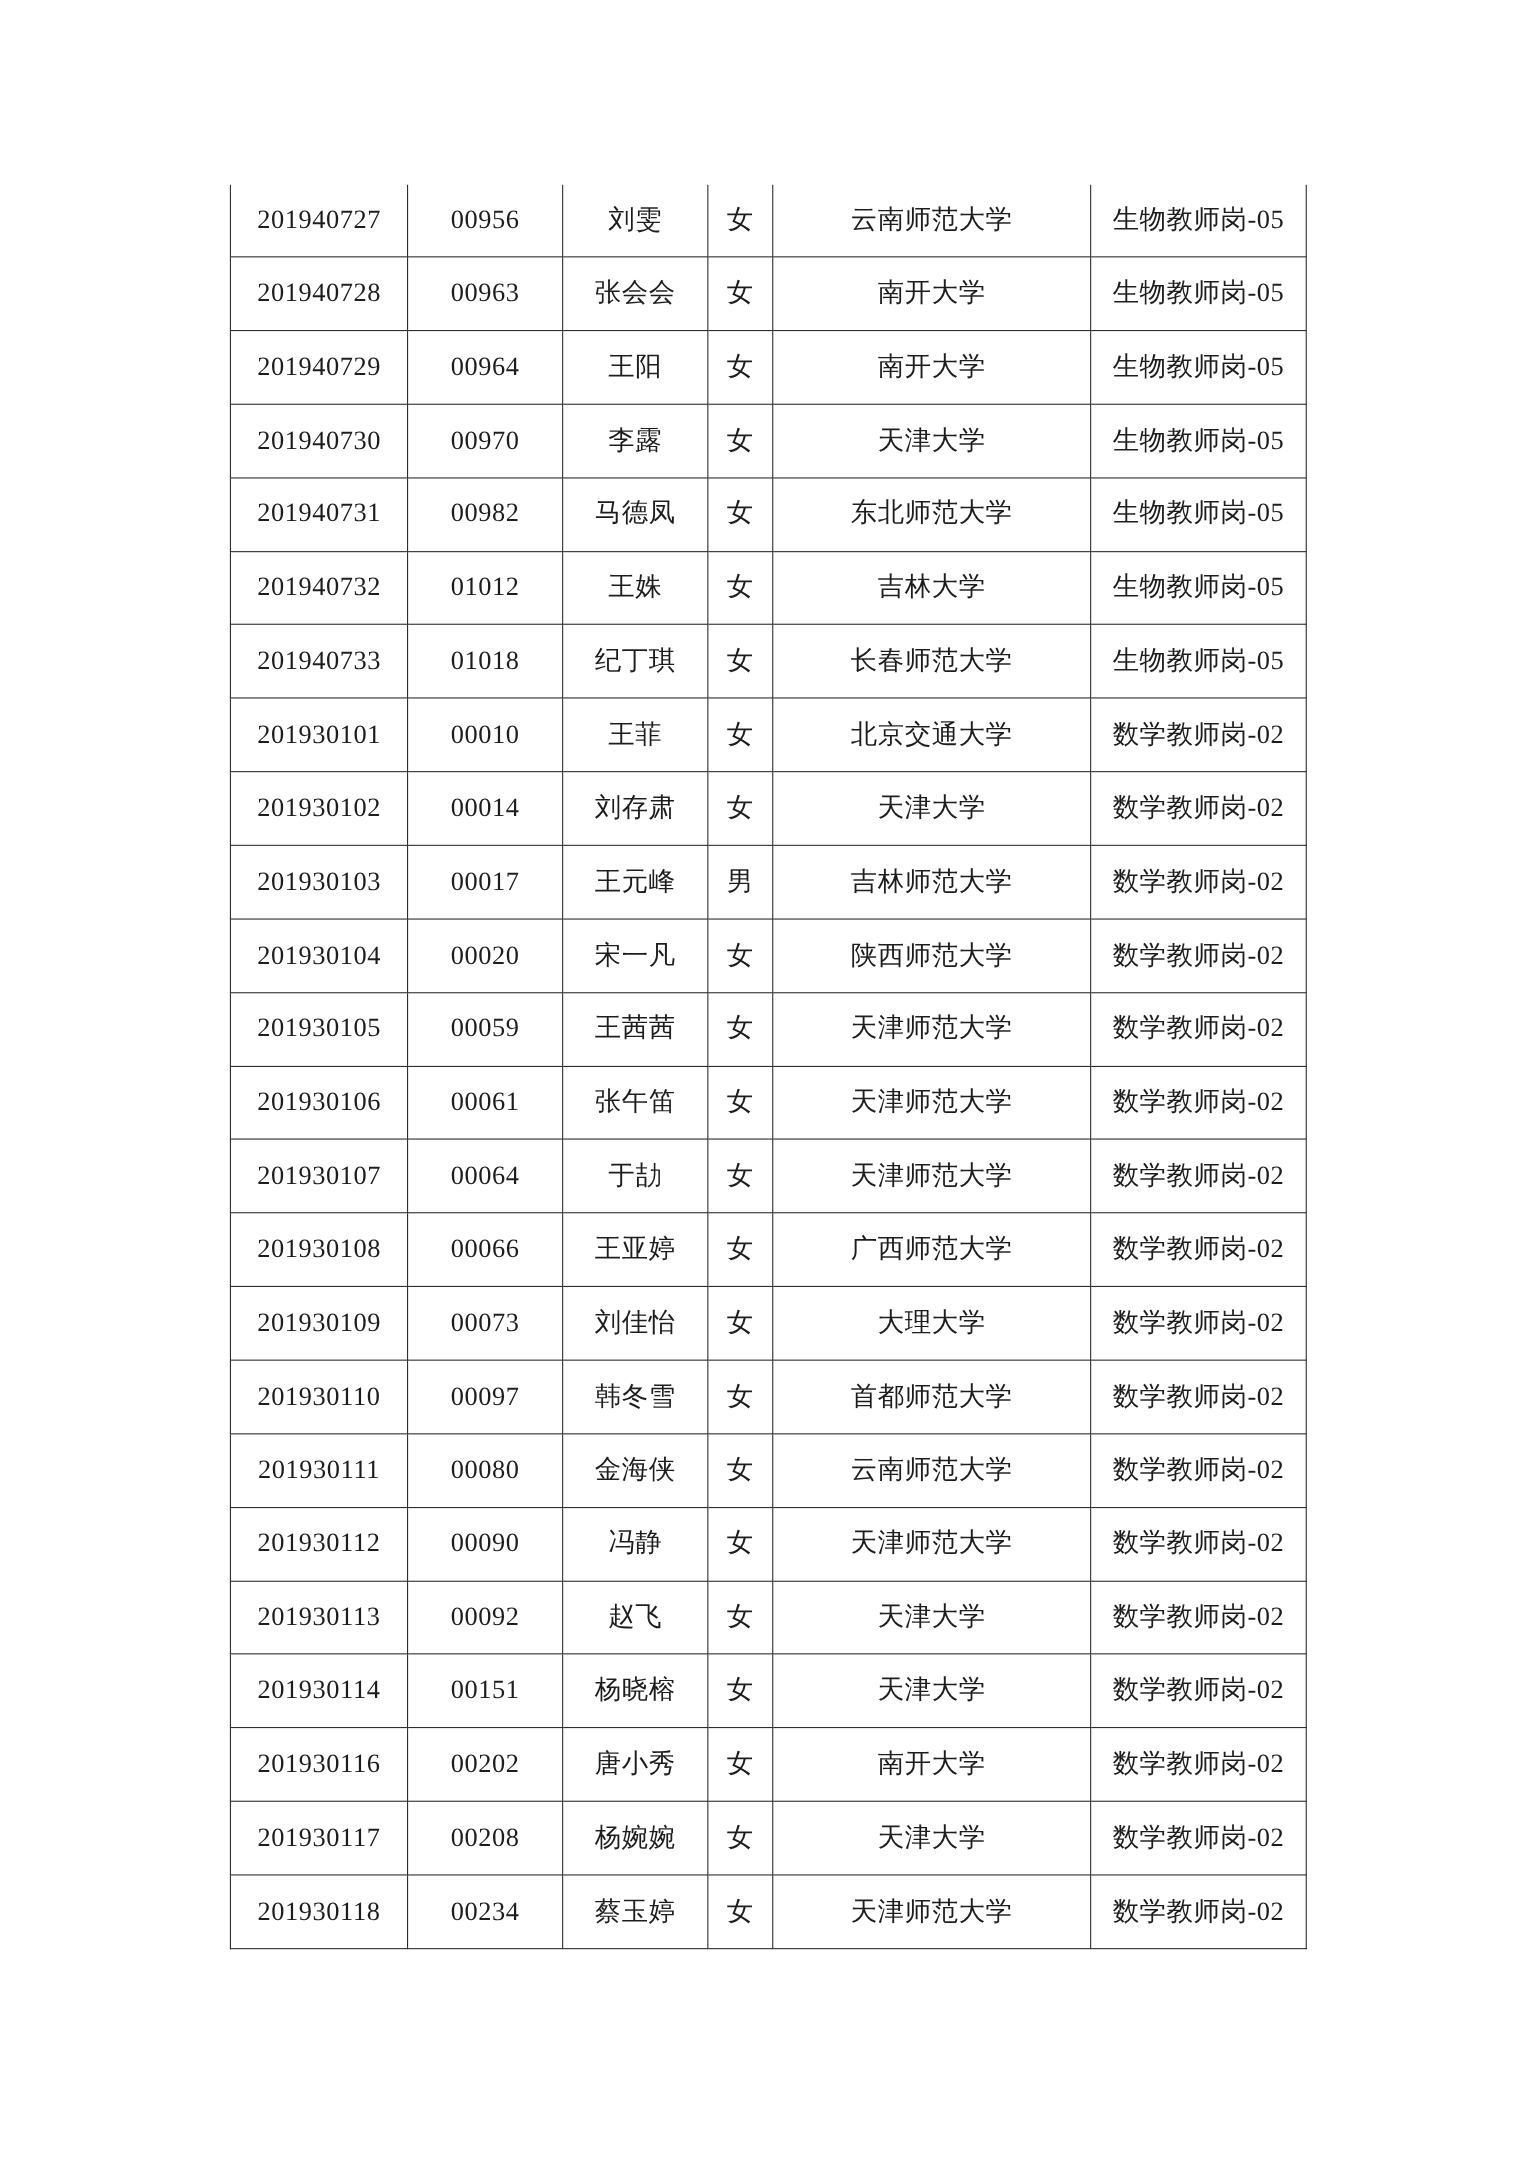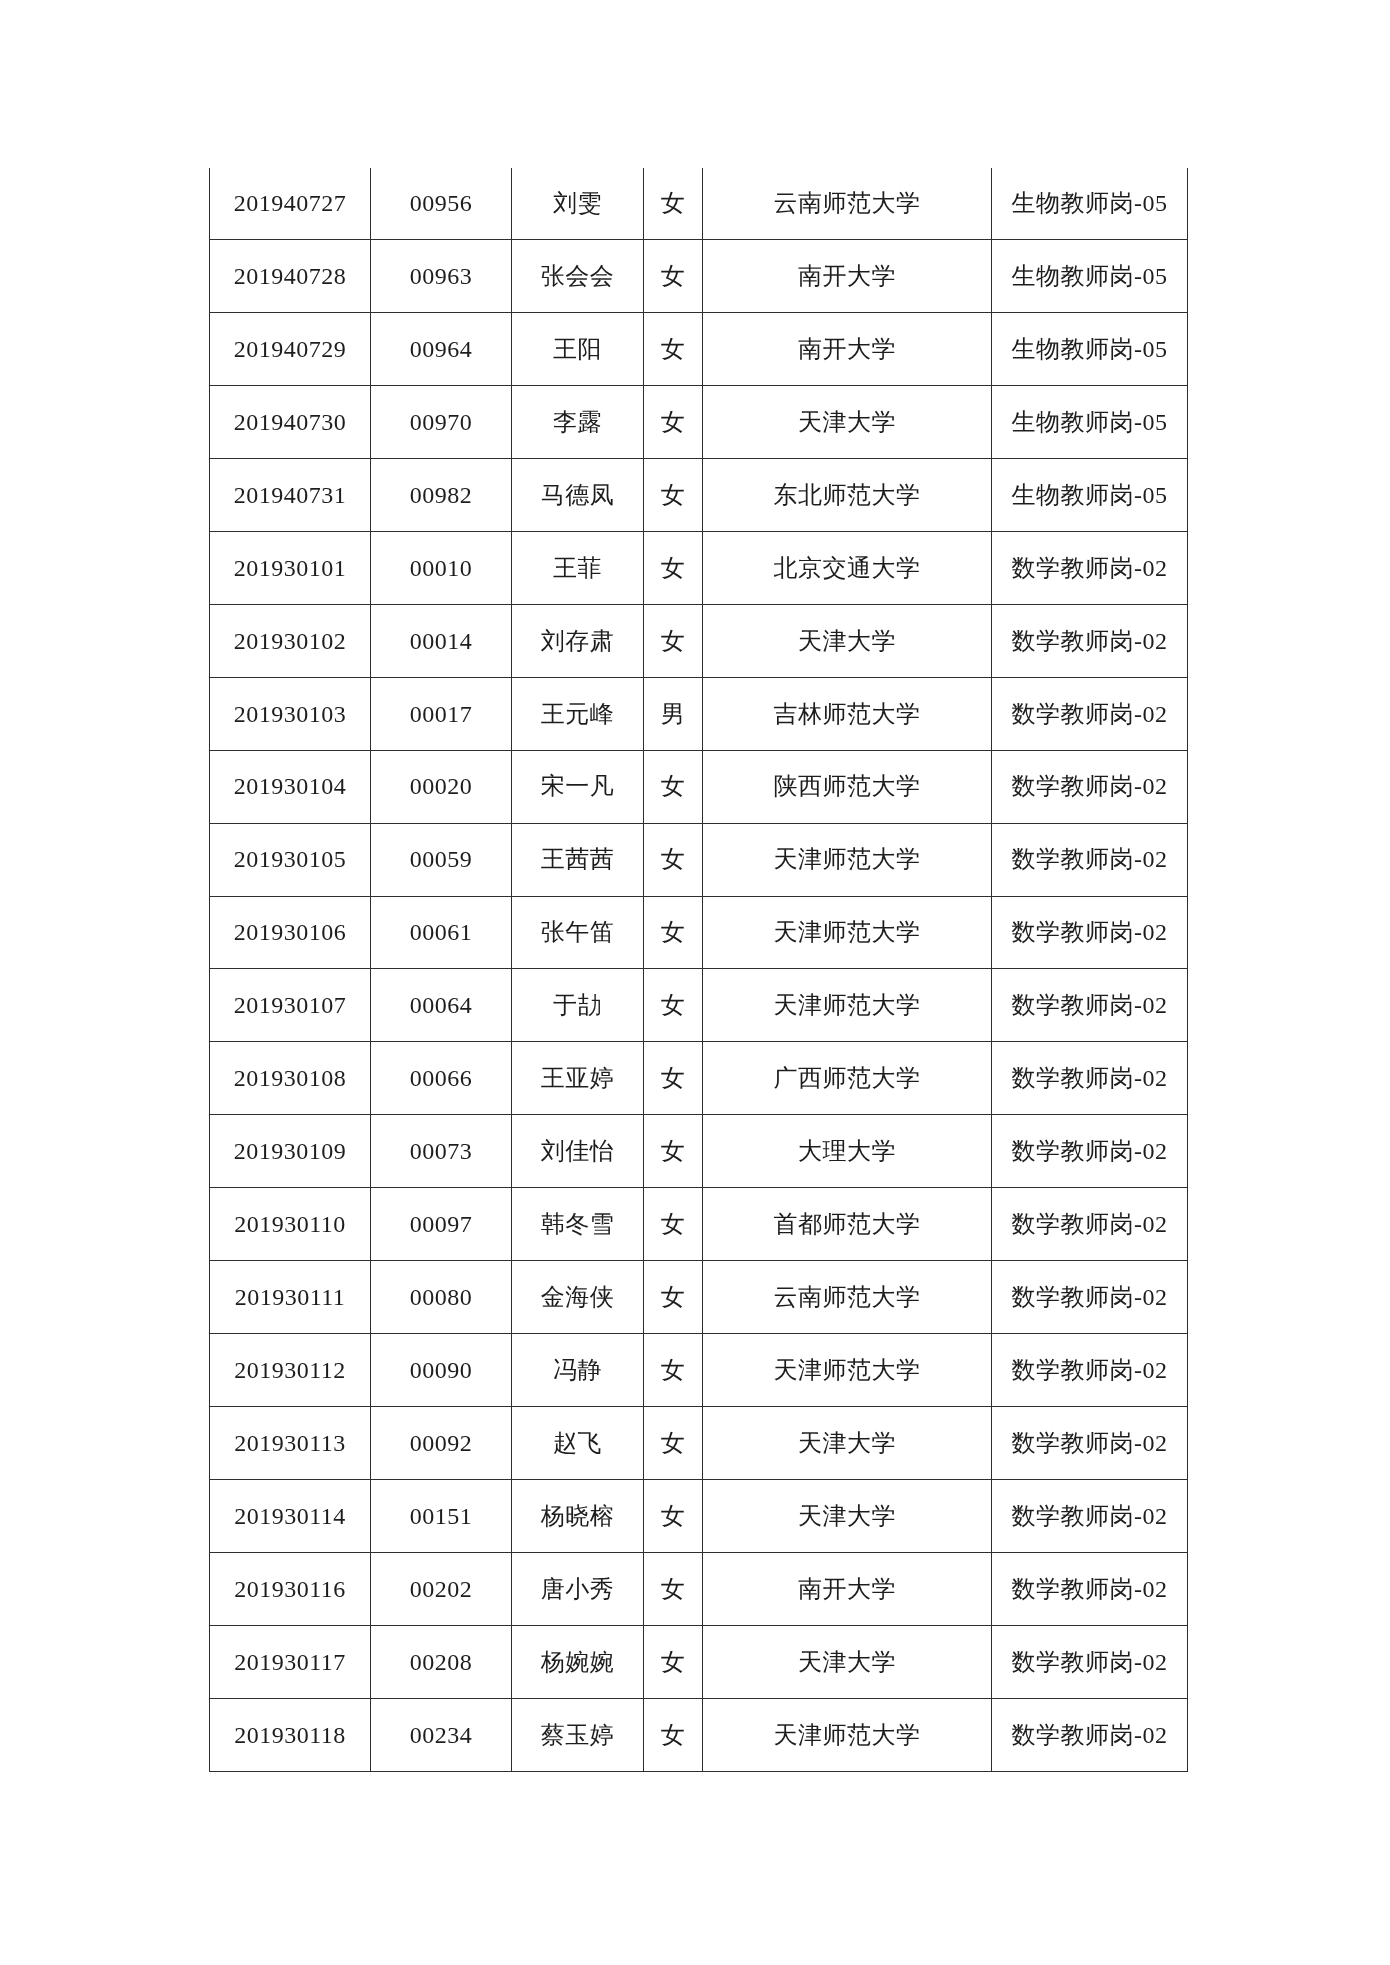--- a/index.html
+++ b/index.html
@@ -93,20 +93,36 @@
         </tr>
         <tr>
           <td>201940731</td>
           <td>00982</td>
           <td>马德凤</td>
           <td>女</td>
           <td>东北师范大学</td>
           <td>生物教师岗-05</td>
         </tr>
         <tr>
+          <td>201940732</td>
+          <td>01012</td>
+          <td>王姝</td>
+          <td>女</td>
+          <td>吉林大学</td>
+          <td>生物教师岗-05</td>
+        </tr>
+        <tr>
+          <td>201940733</td>
+          <td>01018</td>
+          <td>纪丁琪</td>
+          <td>女</td>
+          <td>长春师范大学</td>
+          <td>生物教师岗-05</td>
+        </tr>
+        <tr>
           <td>201930101</td>
           <td>00010</td>
           <td>王菲</td>
           <td>女</td>
           <td>北京交通大学</td>
           <td>数学教师岗-02</td>
         </tr>
         <tr>
           <td>201930102</td>
           <td>00014</td>

